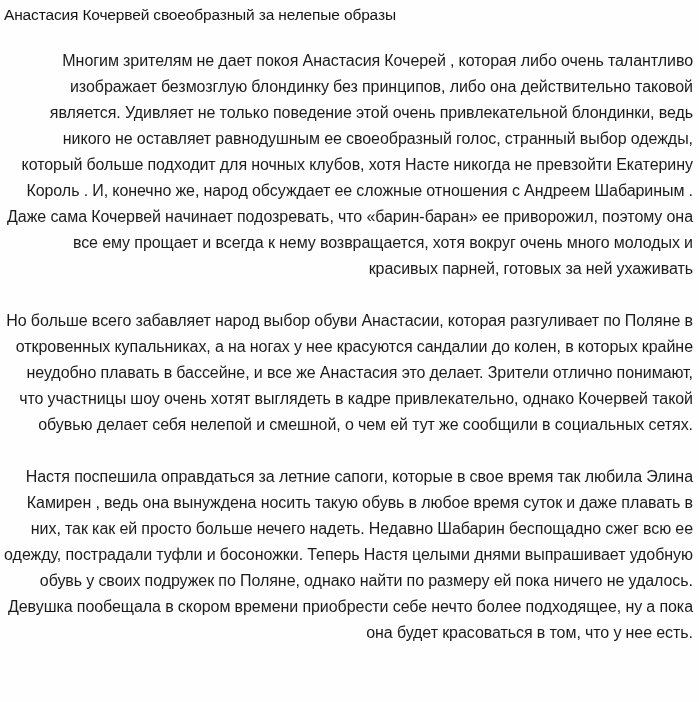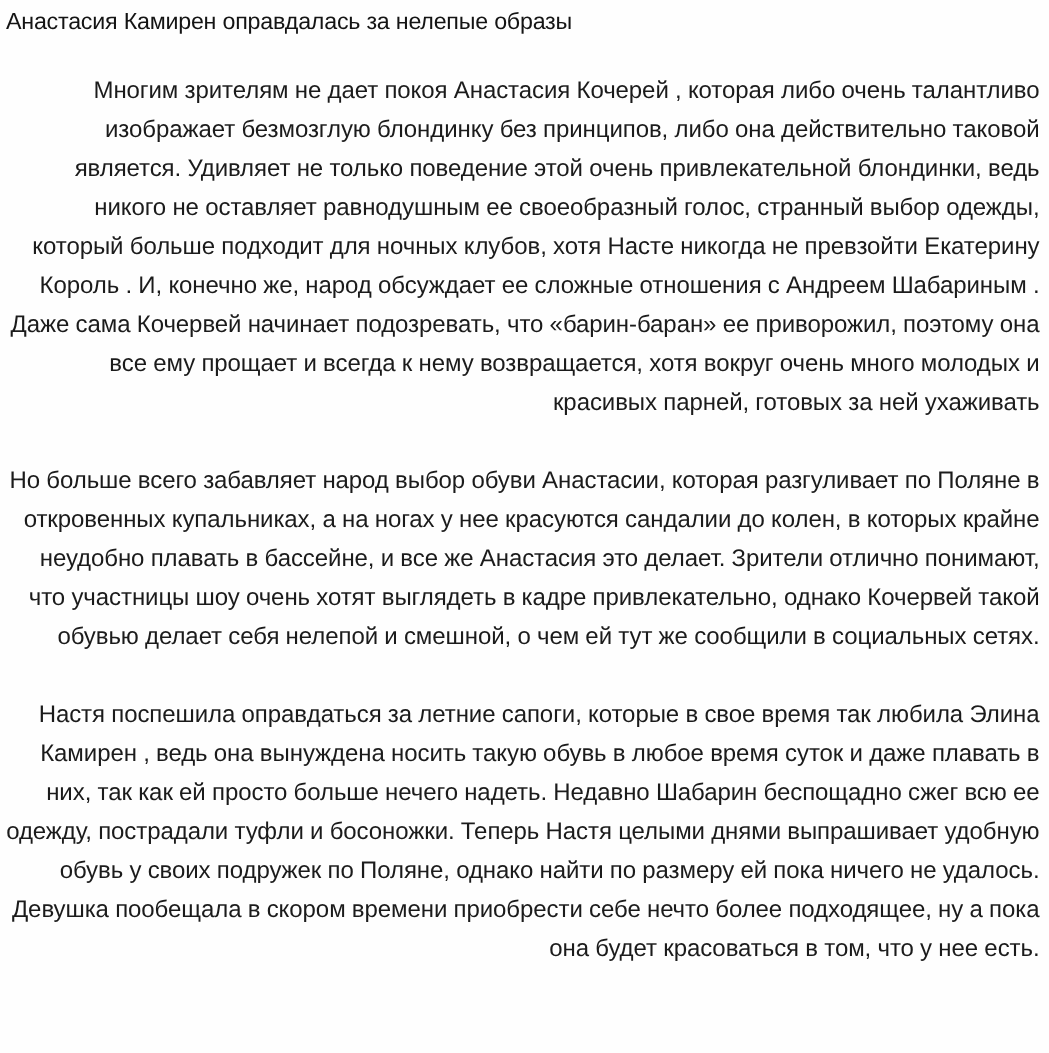--- a/index.html
+++ b/index.html
@@ -49,21 +49,21 @@
 
   .article-paragraph:last-child {
     margin-bottom: 4px;
   }
 </style>
 </head>
 <body>
 
 <article class="article">
 
-  <h1 class="article-title">Анастасия Камирен оправдалась за нелепые образы</h1>
+  <h1 class="article-title">Анастасия Кочервей своеобразный за нелепые образы</h1>
 
   <div class="article-body">
 
     <p class="article-paragraph">Многим зрителям не дает покоя Анастасия Кочерей , которая либо очень талантливо изображает безмозглую блондинку без принципов, либо она действительно таковой является. Удивляет не только поведение этой очень привлекательной блондинки, ведь никого не оставляет равнодушным ее своеобразный голос, странный выбор одежды, который больше подходит для ночных клубов, хотя Насте никогда не превзойти Екатерину Король . И, конечно же, народ обсуждает ее сложные отношения с Андреем Шабариным . Даже сама Кочервей начинает подозревать, что «барин-баран» ее приворожил, поэтому она все ему прощает и всегда к нему возвращается, хотя вокруг очень много молодых и красивых парней, готовых за ней ухаживать</p>
 
     <p class="article-paragraph">Но больше всего забавляет народ выбор обуви Анастасии, которая разгуливает по Поляне в откровенных купальниках, а на ногах у нее красуются сандалии до колен, в которых крайне неудобно плавать в бассейне, и все же Анастасия это делает. Зрители отлично понимают, что участницы шоу очень хотят выглядеть в кадре привлекательно, однако Кочервей такой обувью делает себя нелепой и смешной, о чем ей тут же сообщили в социальных сетях.</p>
 
     <p class="article-paragraph">Настя поспешила оправдаться за летние сапоги, которые в свое время так любила Элина Камирен , ведь она вынуждена носить такую обувь в любое время суток и даже плавать в них, так как ей просто больше нечего надеть. Недавно Шабарин беспощадно сжег всю ее одежду, пострадали туфли и босоножки. Теперь Настя целыми днями выпрашивает удобную обувь у своих подружек по Поляне, однако найти по размеру ей пока ничего не удалось. Девушка пообещала в скором времени приобрести себе нечто более подходящее, ну а пока она будет красоваться в том, что у нее есть.</p>
 
   </div>

